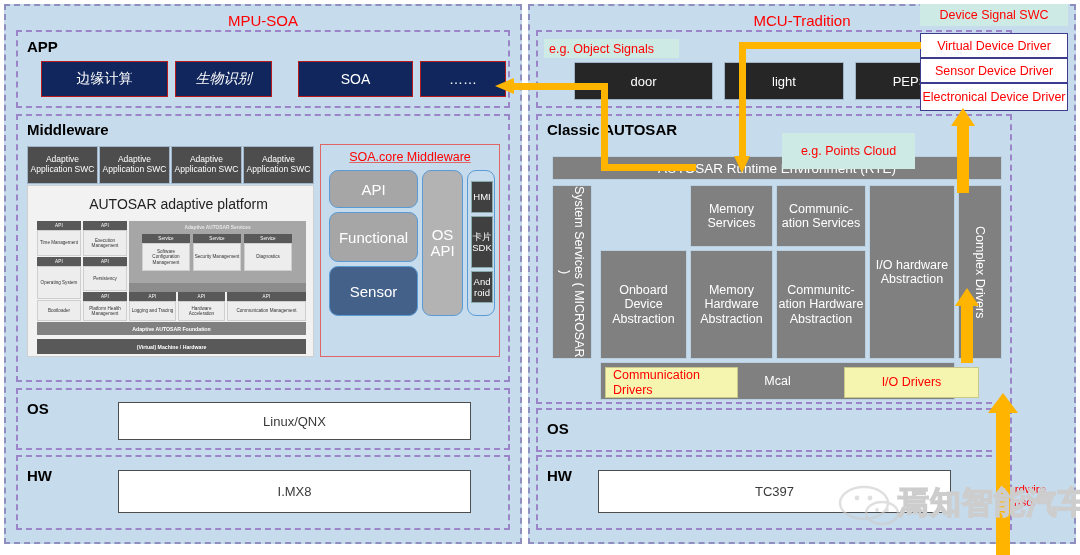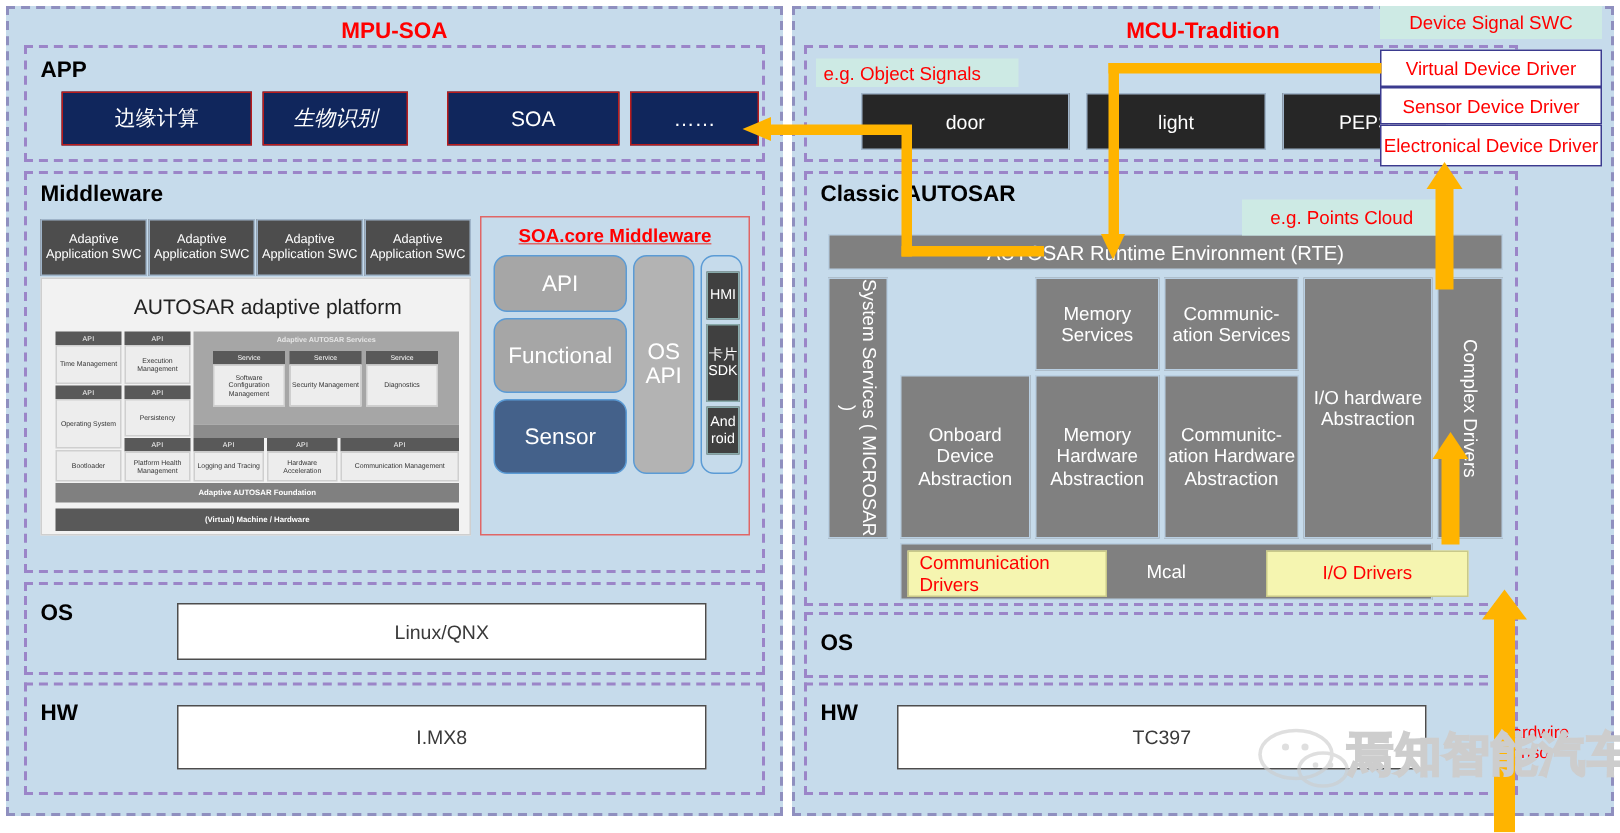--- a/index.html
+++ b/index.html
@@ -7,21 +7,21 @@
   #root{position:relative;width:1080px;height:555px;background:#ffffff;overflow:hidden;}
 
   
   .abs{position:absolute;box-sizing:border-box;}
   .ctr{display:flex;align-items:center;justify-content:center;text-align:center;}
 
   .panel{background:#c6dbeb;border:2px dashed #8f8fbf;}
   .sec{background:#c6dbeb;border:2px dashed #9b85c8;}
   .sec-title{font-weight:bold;color:#000;font-size:15px;}
 
-  .title-red{color:#ff0000;font-weight:bold;font-size:15px;}
+  .title-red{color:#ff0000;font-weight:normal;font-size:15px;}
 
   .navy{background:#10265c;color:#fff;border:1px solid #b91c1c;font-size:14px;}
   .darkbox{background:#262626;color:#fff;border:1px solid #9fb4c9;font-size:13px;}
   .whitebox{background:#ffffff;color:#3a3a3a;border:1.5px solid #4d4d4d;font-size:13px;}
 
   .swc{background:#4d4d4d;color:#fff;border:1px solid #9fb4c9;font-size:8.5px;line-height:1.12;}
   .gray{background:#808080;color:#fff;border:1px solid #b9cfe2;}
   .gray-lbl{font-size:12.5px;line-height:1.14;}
 
   .mint{background:#cdeae4;color:#ff0000;font-size:12.5px;}
@@ -181,21 +181,21 @@
     <div class="abs ctr gray gray-lbl" style="left:152px;top:134px;width:83px;height:109px;">Memory Hardware Abstraction</div>
     <div class="abs ctr gray gray-lbl" style="left:238px;top:134px;width:90px;height:109px;">Communitc-ation Hardware Abstraction</div>
 
     <div class="abs gray" style="left:62px;top:246px;width:355px;height:38px;">
       <div class="abs ctr" style="left:0;top:0;width:100%;height:100%;font-size:12.5px;color:#fff;display:flex;align-items:center;justify-content:center;">Mcal</div>
       <div class="abs ctr yellowbox" style="left:4px;top:4px;width:133px;height:31px;justify-content:flex-start;padding-left:7px;text-align:left;">Communication Drivers</div>
       <div class="abs ctr yellowbox" style="left:243px;top:4px;width:135px;height:31px;">I/O Drivers</div>
     </div>
   </div>
 
-  <div class="abs ctr mint" style="left:828px;top:133px;width:133px;height:24px;">e.g. Points Cloud</div>
+  <div class="abs ctr mint" style="left:782px;top:133px;width:133px;height:36px;">e.g. Points Cloud</div>
 
   <div class="abs sec" style="left:536px;top:408px;width:476px;height:44px;">
     <div class="abs sec-title" style="left:9px;top:10px;">OS</div>
   </div>
 
   <div class="abs sec" style="left:536px;top:455px;width:476px;height:75px;">
     <div class="abs sec-title" style="left:9px;top:10px;">HW</div>
     <div class="abs ctr whitebox" style="left:60px;top:13px;width:353px;height:43px;">TC397</div>
   </div>
 

